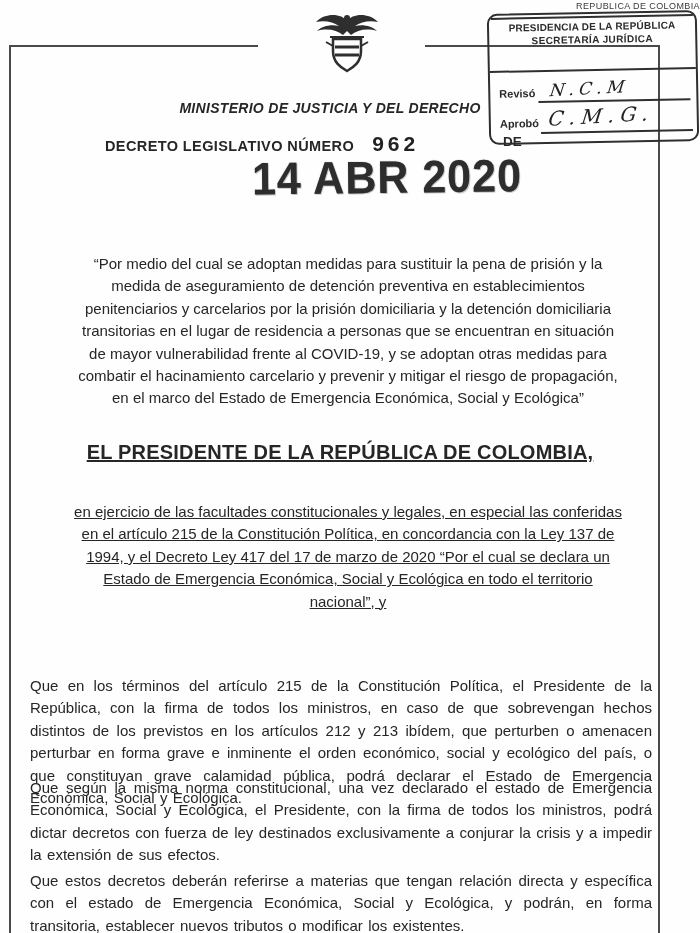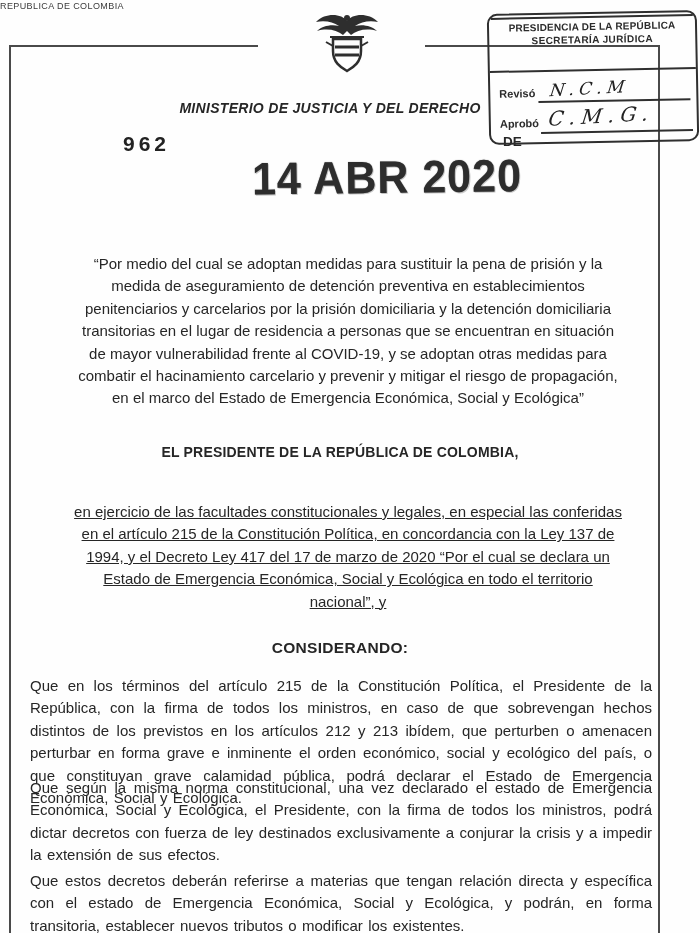--- a/index.html
+++ b/index.html
@@ -10,21 +10,21 @@
     color:#262626;
   }
   
   .frame-line{position:absolute;background:#4a4a4a;z-index:1;}
   .frame-top-left{left:9px;top:45px;width:249px;height:2px;}
   .frame-top-right{left:425px;top:45px;width:235px;height:2px;}
   .frame-left{left:9px;top:45px;width:2px;height:888px;}
   .frame-right{left:658px;top:45px;width:2px;height:888px;}
 
   .republic{
-    position:absolute;left:0;top:1px;width:700px;text-align:left;
+    position:absolute;left:0;top:1px;width:700px;text-align:right;
     font-size:9px;letter-spacing:.4px;color:#3a3a3a;
   }
   .coat{position:absolute;left:312px;top:11px;z-index:2;}
 
   
   .stamp{
     position:absolute;left:488px;top:12px;width:206px;height:127px;
     border:2.5px solid #2f2f2f;border-radius:10px;z-index:3;
     transform:rotate(-1.1deg);color:#2b2b2b;
   }
@@ -66,21 +66,21 @@
     text-shadow:0 0 1px rgba(60,60,60,.7), 1px 1px 0 rgba(120,120,120,.35);
     white-space:nowrap;z-index:2;
   }
 
   .block{position:absolute;font-size:15px;line-height:22.4px;color:#262626;}
   .pre{white-space:pre-line;}
   .center{text-align:center;margin-top:46px;}
   .justify{text-align:justify;text-align-last:left;word-spacing:1.2px;}
 
   .epigraph{left:28px;top:207px;width:640px;}
-  .president{left:30px;top:395px;width:620px;font-weight:700;font-size:14px;letter-spacing:.2px;}
+  .president{left:30px;top:395px;width:620px;font-weight:700;font-size:20px;letter-spacing:.2px;text-decoration:underline;}
   .powers{left:38px;top:455px;width:620px;text-decoration:underline;}
   .considerando{left:30px;top:591px;width:620px;font-weight:700;font-size:15.5px;letter-spacing:.3px;}
   .para1{left:30px;top:644px;width:622px;margin-top:31px;}
   .para2{left:30px;top:777px;width:622px;}
   .para3{left:30px;top:870px;width:622px;}
 </style>
 </head>
 <body>
 
 <div class="page">
@@ -111,20 +111,21 @@
     <div class="stamp-underline ul-reviso"></div>
     <div class="hand hand-reviso">N.C.M</div>
     <div class="stamp-label lbl-aprobo">Aprobó</div>
     <div class="stamp-underline ul-aprobo"></div>
     <div class="hand hand-aprobo">C.M.G.</div>
   </div>
 
   <div class="ministry">MINISTERIO DE JUSTICIA Y DEL DERECHO</div>
 
   <div class="decree-line">
+    <span class="decree-label">DECRETO LEGISLATIVO NÚMERO</span>
     <span class="decree-number">962</span>
   </div>
   <div class="de-label">DE</div>
 
   <div class="date-stamp">14 ABR 2020</div>
 
   <div class="block epigraph pre center">“Por medio del cual se adoptan medidas para sustituir la pena de prisión y la
 medida de aseguramiento de detención preventiva en establecimientos
 penitenciarios y carcelarios por la prisión domiciliaria y la detención domiciliaria
 transitorias en el lugar de residencia a personas que se encuentran en situación
@@ -133,19 +134,18 @@
 en el marco del Estado de Emergencia Económica, Social y Ecológica”</div>
 
   <div class="block president center">EL PRESIDENTE DE LA REPÚBLICA DE COLOMBIA,</div>
 
   <div class="block powers pre center">en ejercicio de las facultades constitucionales y legales, en especial las conferidas
 en el artículo 215 de la Constitución Política, en concordancia con la Ley 137 de
 1994, y el Decreto Ley 417 del 17 de marzo de 2020 “Por el cual se declara un
 Estado de Emergencia Económica, Social y Ecológica en todo el territorio
 nacional”, y</div>
 
-  <div class="block considerando center">CONSIDERANDO:</div>
 
   <div class="block para1 justify">Que en los términos del artículo 215 de la Constitución Política, el Presidente de la República, con la firma de todos los ministros, en caso de que sobrevengan hechos distintos de los previstos en los artículos 212 y 213 ibídem, que perturben o amenacen perturbar en forma grave e inminente el orden económico, social y ecológico del país, o que constituyan grave calamidad pública, podrá declarar el Estado de Emergencia Económica, Social y Ecológica.</div>
   <div class="block para2 justify">Que según la misma norma constitucional, una vez declarado el estado de Emergencia Económica, Social y Ecológica, el Presidente, con la firma de todos los ministros, podrá dictar decretos con fuerza de ley destinados exclusivamente a conjurar la crisis y a impedir la extensión de sus efectos.</div>
   <div class="block para3 justify">Que estos decretos deberán referirse a materias que tengan relación directa y específica con el estado de Emergencia Económica, Social y Ecológica, y podrán, en forma transitoria, establecer nuevos tributos o modificar los existentes.</div>
 
 </div>
 
 </body></html>

